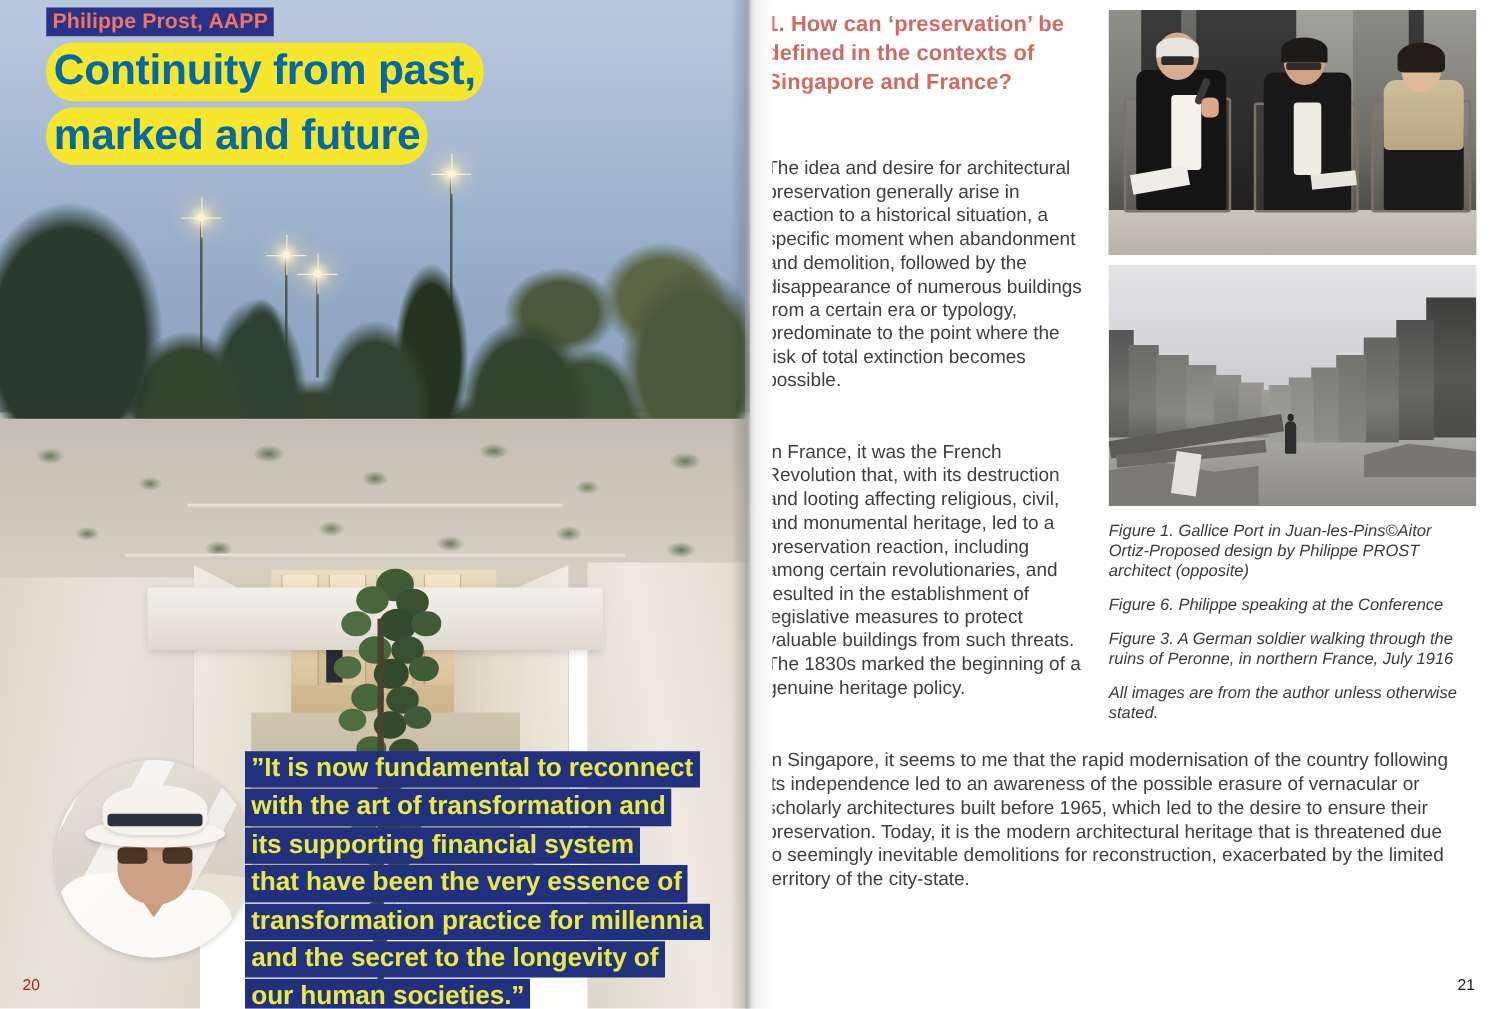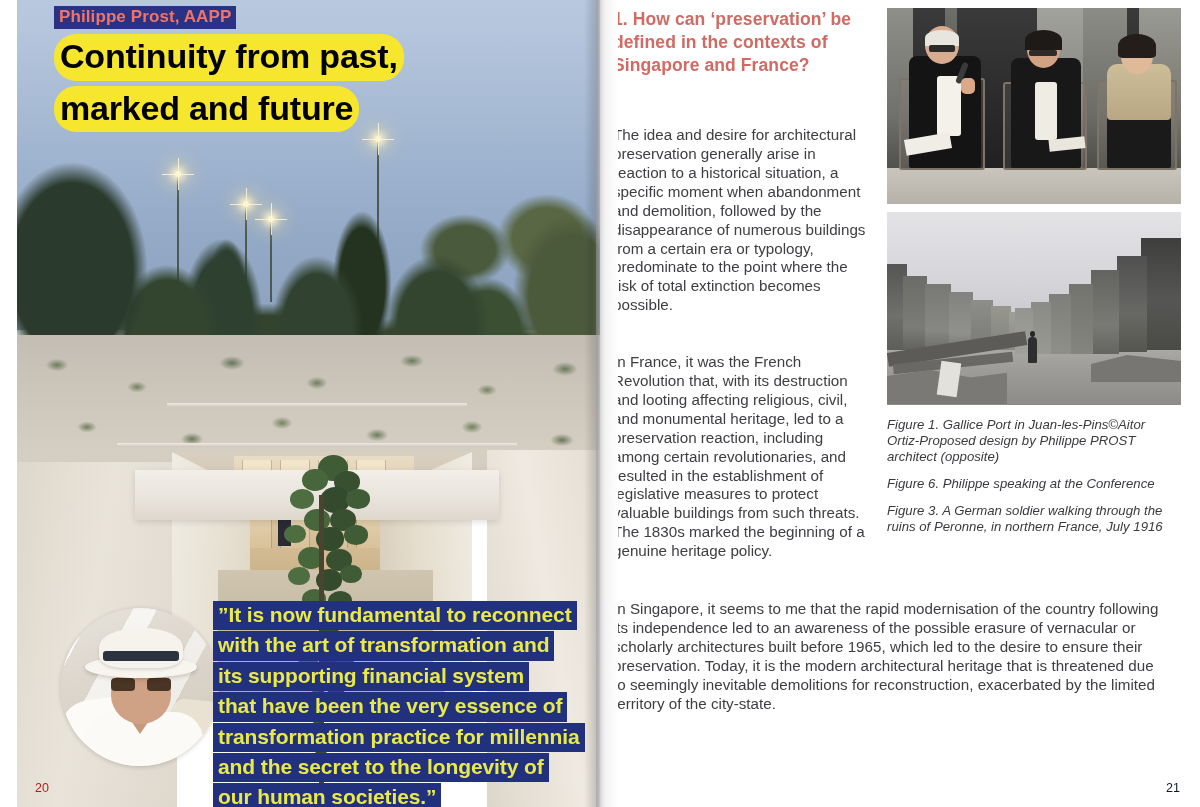--- a/index.html
+++ b/index.html
@@ -12,21 +12,21 @@
   }
 
   #spread {
     position: relative;
     width: 1200px; height: 807px;
     background: #ffffff;
   }
 
   
   #left-page {
-    position: absolute; left: 17px; top: 0;
+    position: absolute; left: 0; top: 0;
     width: 600px; height: 807px;
     overflow: hidden;
   }
 
   
   .photo-sky {
     position: absolute; left: 0; top: 0; width: 600px; height: 330px;
     background: linear-gradient(180deg,
       #b8c9df 0%, #aec0d8 22%, #9fb4cf 48%, #93a9c6 72%, #8da2be 100%);
   }
@@ -210,21 +210,21 @@
     position: absolute; left: 37px; top: 6px; z-index: 6;
   }
   .hl-byline {
     display: inline-block;
     background: #2a3285; color: #ef7468;
     font-size: 17px; font-weight: 700; letter-spacing: .1px;
     padding: 2px 5px 3px 5px; line-height: 1.05;
   }
   .hl-line {
     display: block; width: fit-content;
-    background: #f6e62e; color: #000000;
+    background: #f6e62e; color: #0369a1;
     font-size: 34px; font-weight: 700; letter-spacing: -.2px;
     line-height: 1.02; padding: 5px 6px 7px 6px;
     margin-top: 5px;
     border-radius: 22px;
   }
 
   
   #pullquote {
     position: absolute; left: 196px; top: 601px; z-index: 6;
     width: 400px;
@@ -540,18 +540,19 @@
       <div class="rubble" style="left:6px; top:146px; width:120px; height:10px; transform:rotate(-6deg); background:#6a6864;"></div>
       <div class="rubble" style="left:0; top:158px; width:120px; height:34px; background:#7b7975; clip-path:polygon(0 18%,36% 0,70% 22%,100% 8%,100% 100%,0 100%);"></div>
       <div class="rubble" style="left:52px; top:150px; width:20px; height:34px; background:#e3e1dc; transform:rotate(8deg);"></div>
       <div class="rubble" style="right:0; top:140px; width:90px; height:30px; background:#787672; clip-path:polygon(0 40%,40% 10%,100% 30%,100% 100%,0 100%);"></div>
     </div>
 
     <div id="captions">
       <p>Figure 1. Gallice Port in Juan-les-Pins©Aitor Ortiz-Proposed design by Philippe PROST architect (opposite)</p>
       <p>Figure 6. Philippe speaking at the Conference</p>
       <p>Figure 3. A German soldier walking through the ruins of Peronne, in northern France, July 1916</p>
+      <p>All images are from the author unless otherwise stated.</p>
     </div>
 
     <div id="pageno-right">21</div>
   </div>
 
 </div>
 
 </body></html>

